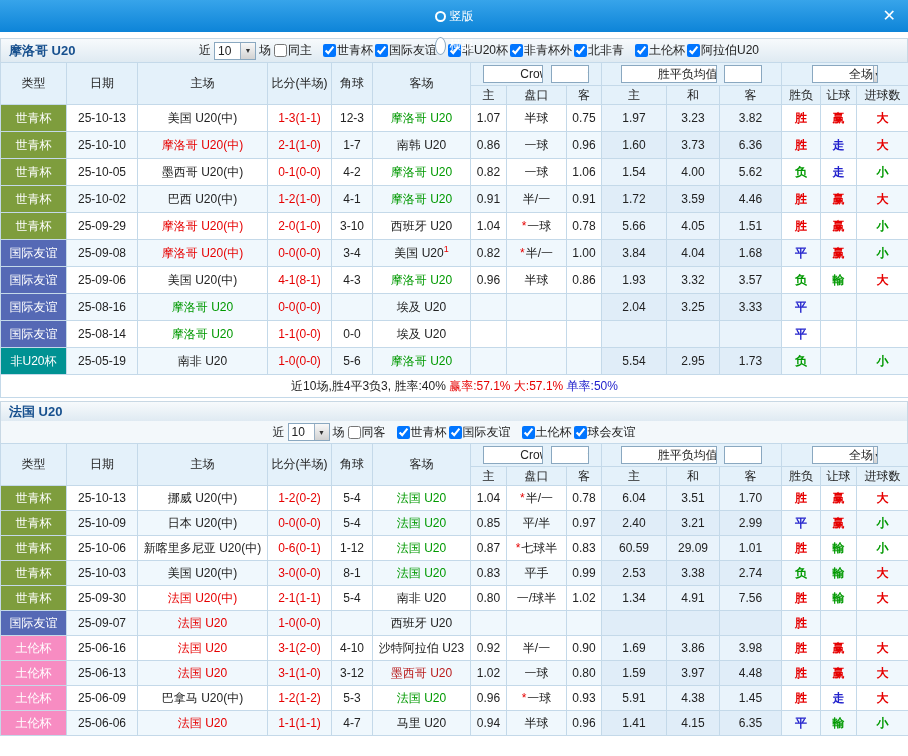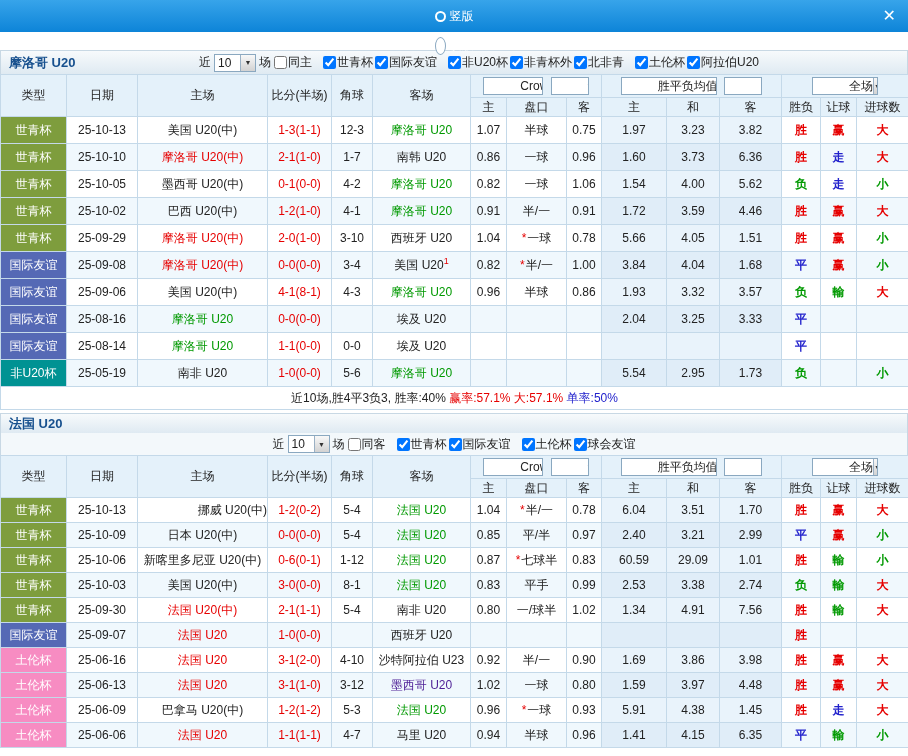--- a/index.html
+++ b/index.html
@@ -17,21 +17,21 @@
     position:relative; color:#fff;
   }
   .topbar-center { display:flex; align-items:center; gap:12px;flex-direction:column; }
   .page-title { font-size:14px; font-weight:bold; letter-spacing:1px; }
   .radio-opt { display:inline-flex; align-items:center; gap:4px; font-size:12px; cursor:pointer; }
   .rc { width:11px; height:11px; border:2px solid #fff; border-radius:50%; display:inline-block; position:relative; }
   .rc.sel::after { content:''; position:absolute; left:2px; top:2px; right:2px; bottom:2px; background:#fff; border-radius:50%; }
   .close-btn { position:absolute; right:12px; top:7px; font-size:16px; font-weight:bold; cursor:pointer; line-height:18px; }
 
   
-  .section { margin-top:18px; }
+  .section { margin-top:6px; }
   .section-head {
     display:flex; align-items:center; height:24px; padding:0 8px;
     background:linear-gradient(#f7fafc,#dfeaf2);
     border:1px solid #c8d8e4; border-bottom:none;
   }
   .head2 { height:20px; }
   .team-title { color:#17508e; font-weight:bold; font-size:13px; white-space:nowrap; }
   .filter { display:flex; align-items:center; gap:3px; margin-left:auto; margin-right:140px; white-space:nowrap; }
   .filter-line {
     height:22px; display:flex; align-items:center; justify-content:center;
@@ -488,21 +488,21 @@
         <th>客</th>
         <th>胜负</th>
         <th>让球</th>
         <th>进球数</th>
       </tr>
     </thead>
     <tbody>
         <tr>
           <td class="type" style="background: rgb(126, 157, 61);">世青杯</td>
           <td>25-10-13</td>
-          <td style="color: rgb(34, 34, 34); text-align: right;">挪威 U20(中)</td>
+          <td style="color: rgb(34, 34, 34);">挪威 U20(中)</td>
           <td class="score">1-2(0-2)</td>
           <td>5-4</td>
           <td style="color: rgb(0, 153, 0);">法国 U20</td>
           <td>1.04</td>
           <td><span class="star">*</span>半/一</td>
           <td>0.78</td>
           <td class="avg">6.04</td>
           <td class="avg">3.51</td>
           <td class="avg">1.70</td>
           <td class="bold" style="color: rgb(230, 0, 0);">胜</td>
@@ -610,21 +610,21 @@
           <td class="bold" style="color: rgb(230, 0, 0);">胜</td>
           <td class="bold" style="color: rgb(230, 0, 0);">赢</td>
           <td class="bold" style="color: rgb(230, 0, 0);">大</td>
         </tr>
         <tr>
           <td class="type" style="background: rgb(247, 140, 194);">土伦杯</td>
           <td>25-06-13</td>
           <td style="color: rgb(230, 0, 0);">法国 U20</td>
           <td class="score">3-1(1-0)</td>
           <td>3-12</td>
-          <td style="color: #4c1d95;">墨西哥 U20</td>
+          <td style="color: #b91c1c;">墨西哥 U20</td>
           <td>1.02</td>
           <td>一球</td>
           <td>0.80</td>
           <td class="avg">1.59</td>
           <td class="avg">3.97</td>
           <td class="avg">4.48</td>
           <td class="bold" style="color: rgb(230, 0, 0);">胜</td>
           <td class="bold" style="color: rgb(230, 0, 0);">赢</td>
           <td class="bold" style="color: rgb(230, 0, 0);">大</td>
         </tr>

